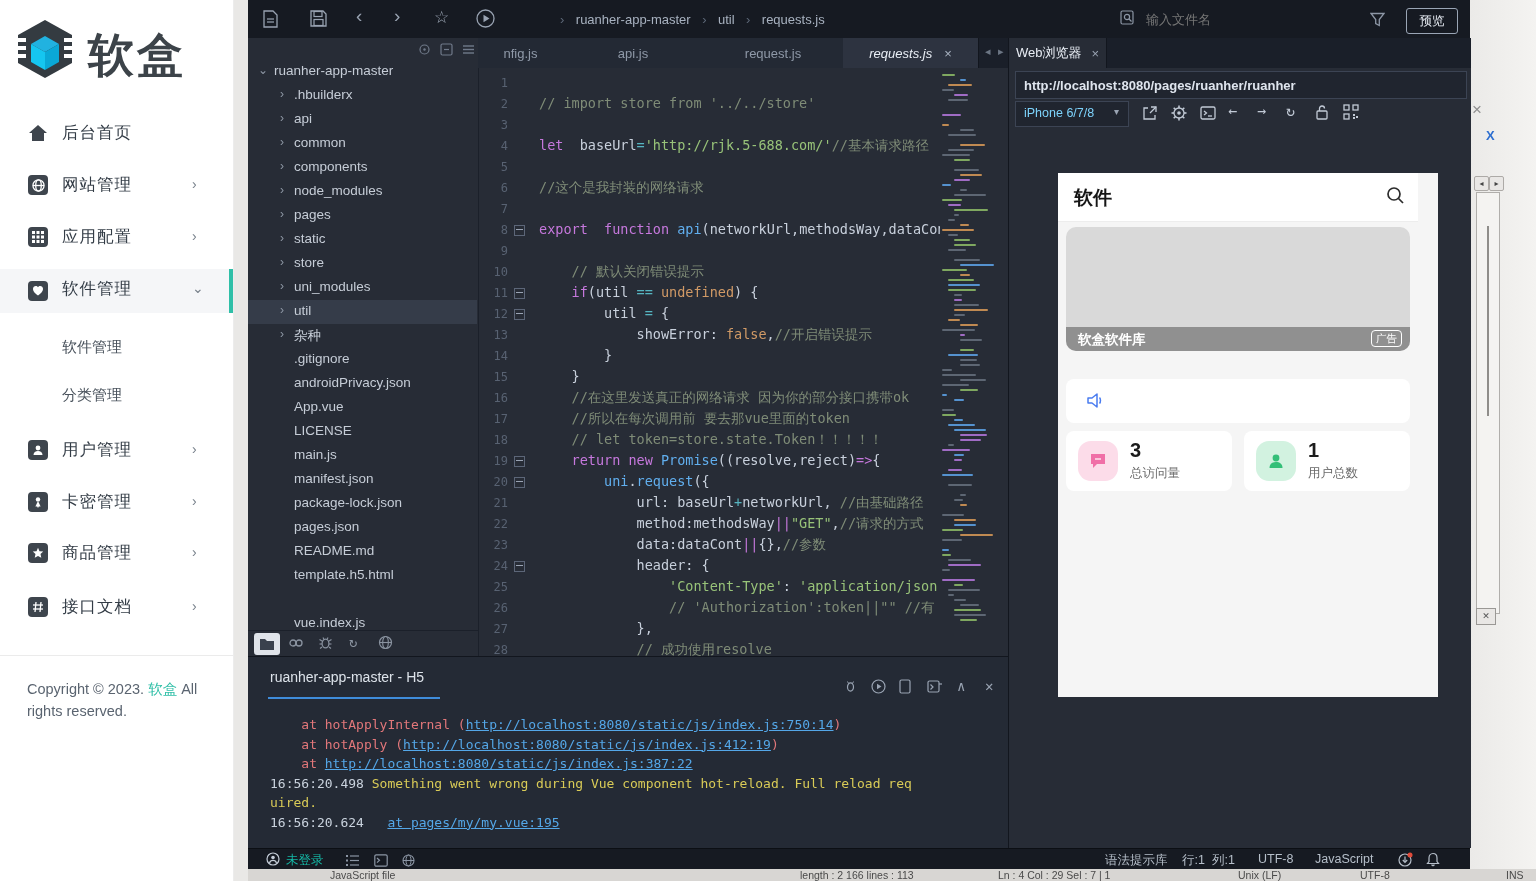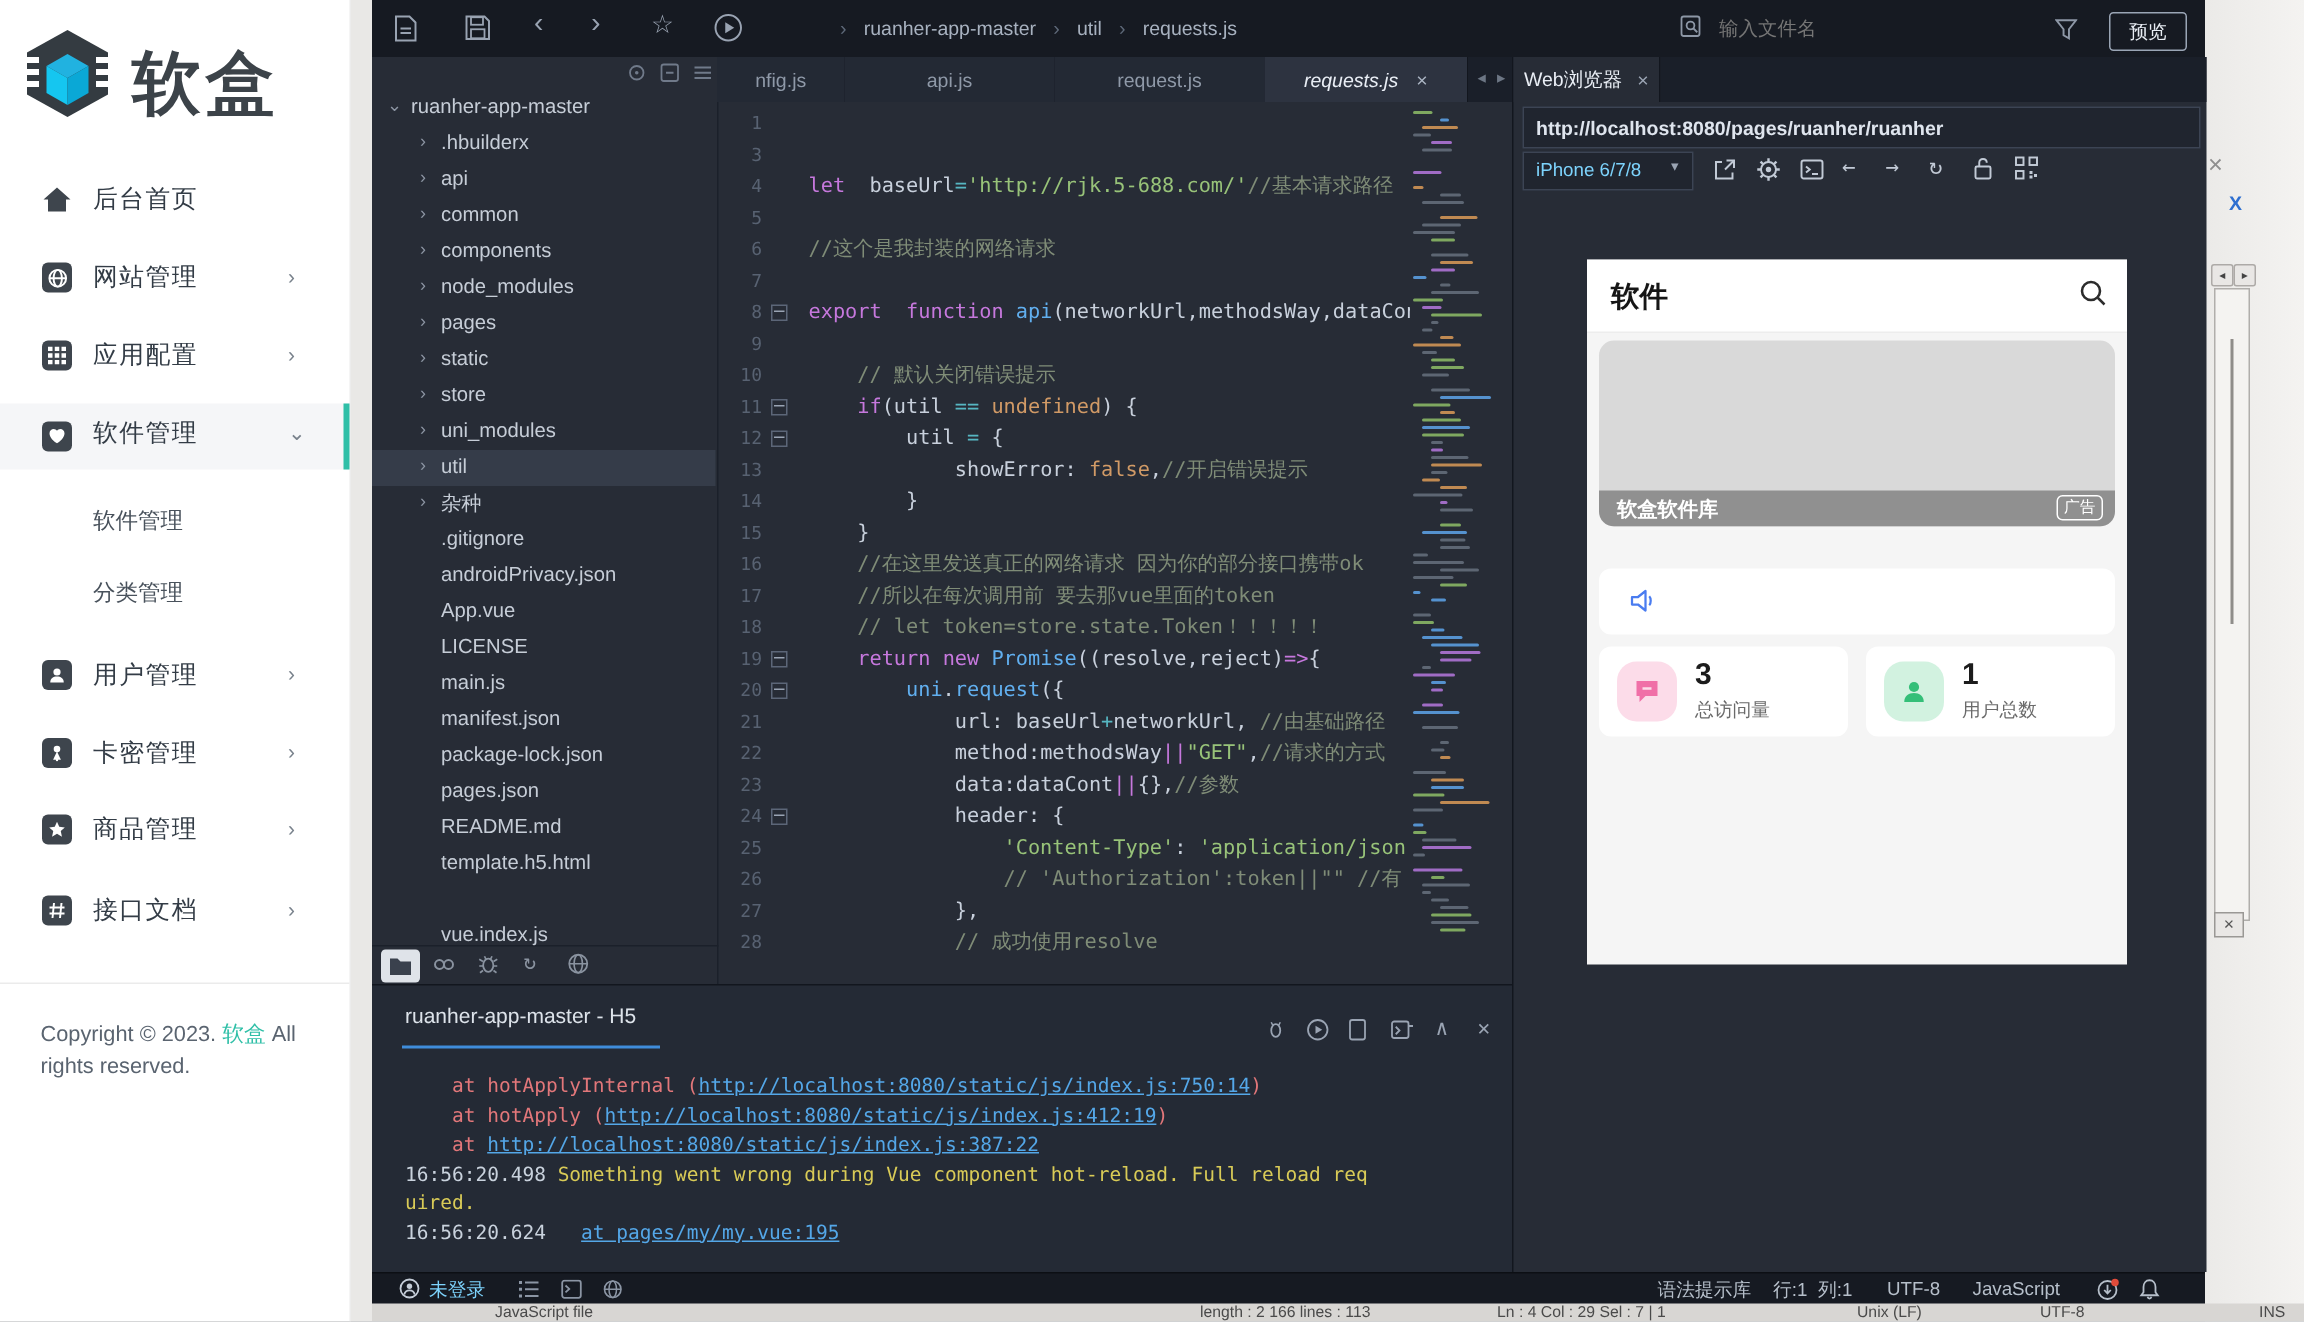--- a/index.html
+++ b/index.html
@@ -62,21 +62,21 @@
   #statusbar{left:248px;top:848px;width:1222px;height:21px;background:#161a22;border-top:1px solid #0c0f14;}
   .sb-txt{position:absolute;top:3px;font-size:12.5px;color:#b6bfca;}
   #bottomstrip{left:248px;top:869px;width:1288px;height:12px;background:#d8d6d3;}
   .bs-txt{position:absolute;top:0;font-size:10.5px;color:#4a4a4a;white-space:nowrap;}
 
   
   #preview{left:1008px;top:38px;width:462px;height:810px;background:#272c36;border-left:1px solid #12161e;}
   .pv-icon{position:absolute;top:103px;color:#c2cad6;}
 
   
-  #phone{left:1057px;top:173px;width:360px;height:470px;background:#f5f5f5;overflow:hidden;}
+  #phone{left:1057px;top:173px;width:360px;height:524px;background:#f5f5f5;overflow:hidden;padding-left:20px;}
   .card{position:absolute;background:#fff;border-radius:8px;}
   .pnav-item{position:absolute;top:765px;width:80px;text-align:center;cursor:pointer;}
   .pnav-label{font-size:11.5px;margin-top:3px;color:#2e2e2e;}
   .pnav-item.active .pnav-label{color:#3a7bf0;}
 
   
   #backdrop{left:1470px;top:0;width:66px;height:881px;
             background:linear-gradient(90deg,#ebeae8,#f4f3f1);}
   input{outline:none;}
 </style>
@@ -361,20 +361,21 @@
       <div class="tab active" style="left:365px;width:135px;">
         <span>requests.js</span>
         <span style="margin-left:12px;font-style:normal;color:#aab4c2;">×</span>
       </div>
       <span class="abs" style="left:507px;top:7px;color:#6c7684;font-size:11px;">◂</span>
       <span class="abs" style="left:520px;top:7px;color:#6c7684;font-size:11px;">▸</span>
     </div>
 
     <div class="abs" id="code-lines" style="left:230px;">
         <div class="code-line"><span class="gut mono">1</span><span class="foldspace"></span><span class="ctext" style="padding-left: 0ch;"></span></div>
+        <div class="code-line"><span class="gut mono">2</span><span class="foldspace"></span><span class="ctext" style="padding-left: 0ch;"><span class="tk-c">// import store from '../../store'</span></span></div>
         <div class="code-line"><span class="gut mono">3</span><span class="foldspace"></span><span class="ctext" style="padding-left: 0ch;"></span></div>
         <div class="code-line"><span class="gut mono">4</span><span class="foldspace"></span><span class="ctext" style="padding-left: 0ch;"><span class="tk-k">let</span><span class="tk-p">  baseUrl</span><span class="tk-o">=</span><span class="tk-s">'http://rjk.5-688.com/'</span><span class="tk-c">//基本请求路径</span></span></div>
         <div class="code-line"><span class="gut mono">5</span><span class="foldspace"></span><span class="ctext" style="padding-left: 0ch;"></span></div>
         <div class="code-line"><span class="gut mono">6</span><span class="foldspace"></span><span class="ctext" style="padding-left: 0ch;"><span class="tk-c">//这个是我封装的网络请求</span></span></div>
         <div class="code-line"><span class="gut mono">7</span><span class="foldspace"></span><span class="ctext" style="padding-left: 0ch;"></span></div>
         <div class="code-line"><span class="gut mono">8</span><span class="foldbox"></span><span class="ctext" style="padding-left: 0ch;"><span class="tk-k">export</span><span class="tk-p">  </span><span class="tk-k">function</span><span class="tk-p"> </span><span class="tk-f">api</span><span class="tk-p">(networkUrl,methodsWay,dataCont,util){</span></span></div>
         <div class="code-line"><span class="gut mono">9</span><span class="foldspace"></span><span class="ctext" style="padding-left: 0ch;"></span></div>
         <div class="code-line"><span class="gut mono">10</span><span class="foldspace"></span><span class="ctext" style="padding-left: 4ch;"><span class="tk-c">// 默认关闭错误提示</span></span></div>
         <div class="code-line"><span class="gut mono">11</span><span class="foldbox"></span><span class="ctext" style="padding-left: 4ch;"><span class="tk-k">if</span><span class="tk-p">(util </span><span class="tk-o">==</span><span class="tk-p"> </span><span class="tk-n">undefined</span><span class="tk-p">) {</span></span></div>
         <div class="code-line"><span class="gut mono">12</span><span class="foldbox"></span><span class="ctext" style="padding-left: 8ch;"><span class="tk-p">util </span><span class="tk-o">=</span><span class="tk-p"> {</span></span></div>
@@ -677,21 +678,21 @@
     </div>
 
     <div class="abs" id="statusbar" style="left:0;top:848px;">
       <span class="abs" style="left:18px;top:3px;">
         <svg width="14" height="14" viewBox="0 0 14 14">
             <circle cx="7" cy="7" r="6" fill="none" stroke="#c5cdd8" stroke-width="1.2"></circle>
             <circle cx="7" cy="5.5" r="1.8" fill="#c5cdd8"></circle>
             <path d="M3.5 11 C4 9 5.4 8.3 7 8.3 C8.6 8.3 10 9 10.5 11" fill="none" stroke="#c5cdd8" stroke-width="1.2"></path>
           </svg>
       </span>
-      <span class="sb-txt" style="left:38px;color:#7dd3fc;">未登录</span>
+      <span class="sb-txt" style="left:38px;color:#14b8a6;">未登录</span>
       <span class="abs" style="left:98px;top:4px;">
         <svg width="14" height="13" viewBox="0 0 14 13">
             <g stroke="#8b95a4" stroke-width="1.2">
               <line x1="4" y1="2" x2="13" y2="2"></line>
               <line x1="4" y1="6.5" x2="13" y2="6.5"></line>
               <line x1="4" y1="11" x2="13" y2="11"></line>
             </g>
             <g fill="#8b95a4">
               <rect x="0" y="1" width="2" height="2"></rect>
               <rect x="0" y="5.5" width="2" height="2"></rect>

